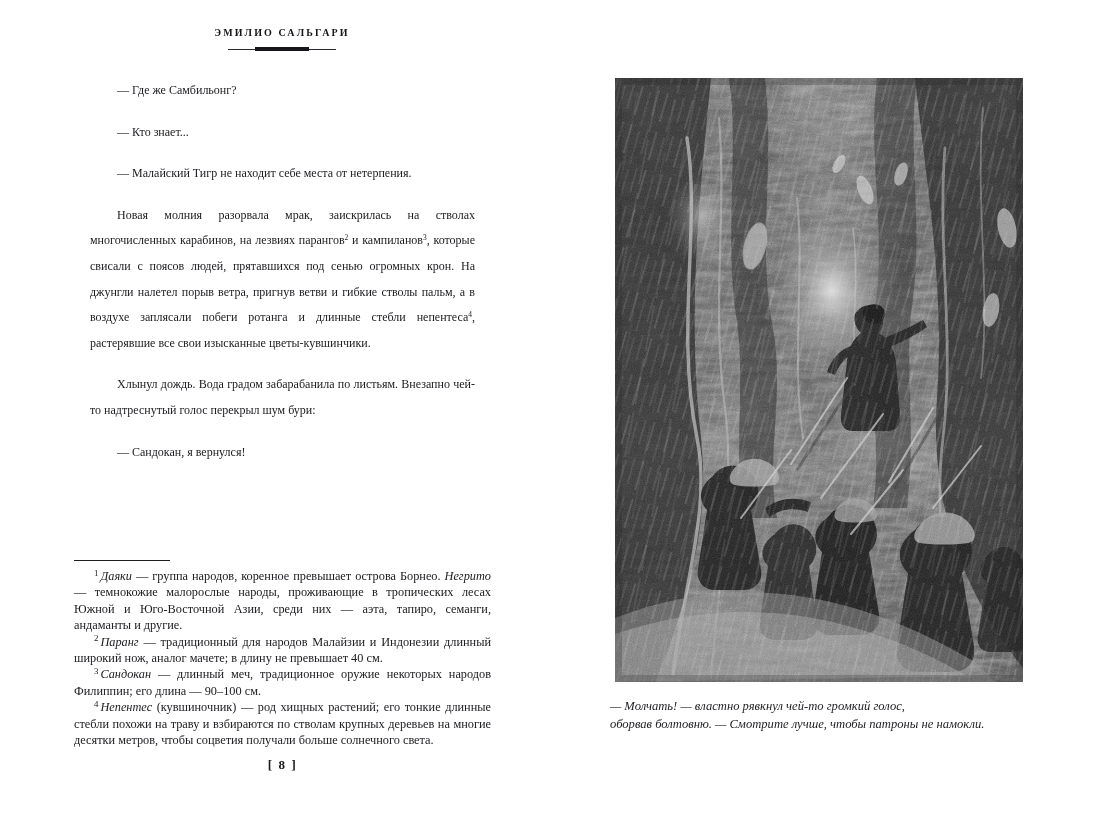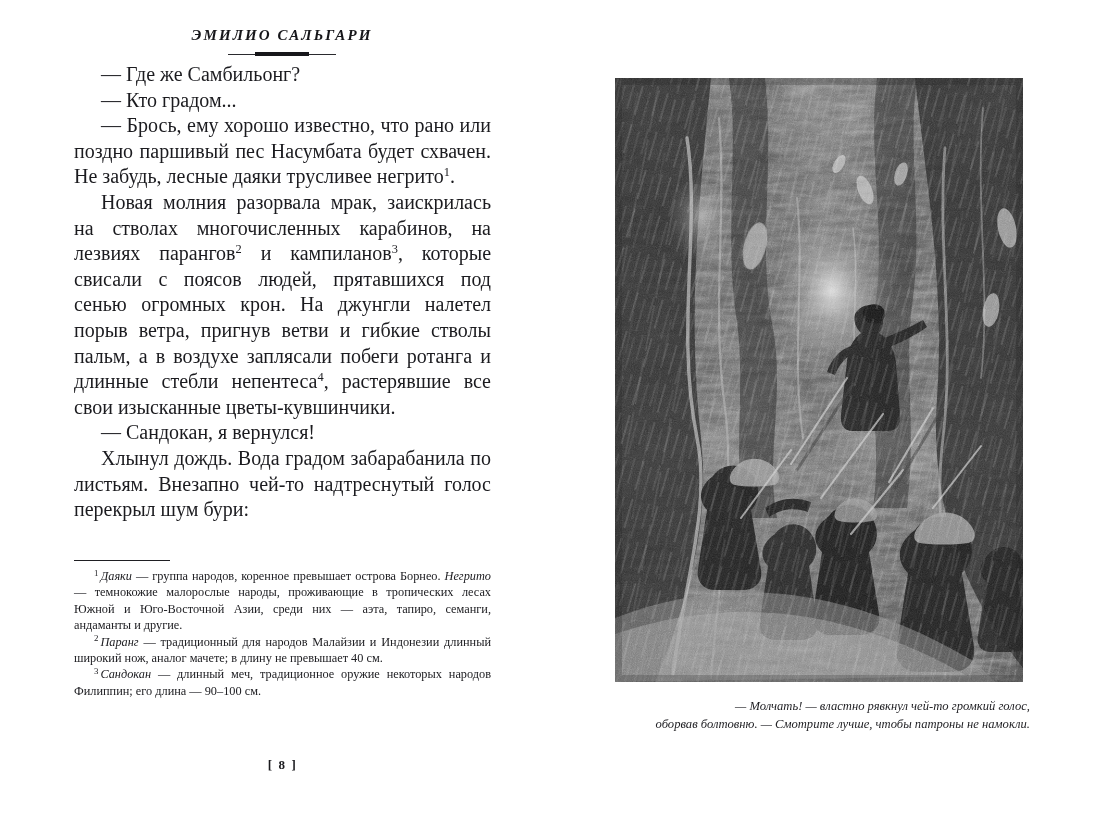--- a/index.html
+++ b/index.html
@@ -34,28 +34,27 @@
   }
 
   .running-head {
     position: absolute;
     left: 74px;
     top: 28px;
     width: 416px;
     text-align: center;
   }
   .running-head-title {
-    font-size: 15px;
+    font-size: 10px;
     letter-spacing: 2.1px;
     font-weight: 700;
     text-transform: uppercase;
     color: #16161a;
     font-family: "Liberation Serif", "DejaVu Serif", serif;
     line-height: 1;
-    font-style: italic;
   }
   .head-rule {
     margin: 9px auto 0;
     width: 108px;
     height: 4px;
     position: relative;
   }
   .head-rule::before {
     content: "";
     position: absolute;
@@ -75,22 +74,22 @@
   }
 
   .body-col {
     position: absolute;
     left: 74px;
     top: 62px;
     width: 417px;
   }
 
   p.para {
-    margin: 0;
-    font-size: 20px;
+    margin: 16px;
+    font-size: 12px;
     line-height: 25.6px;
     text-align: justify;
     text-justify: inter-word;
     hyphens: manual;
     color: #1b1b1f;
   }
   p.para.indent { text-indent: 27px; }
   p.dash { text-indent: 27px; }
 
   sup {
@@ -160,61 +159,62 @@
     width: 100%;
     height: 100%;
     display: block;
   }
 
   .plate-caption {
     position: absolute;
     left: 60px;
     top: 697px;
     width: 420px;
-    text-align: right;
+    text-align: left;
     font-style: italic;
     font-size: 12.6px;
     line-height: 18px;
     color: #1e1e22;
   }
 </style>
 </head>
 <body>
 
 <div class="spread">
 
   <div class="page-left">
 
     <div class="running-head">
       <div class="running-head-title">ЭМИЛИО САЛЬГАРИ</div>
       <div class="head-rule"></div>
     </div>
 
     <div class="body-col">
       <p class="para dash">— Где же Самбильонг?</p>
-      <p class="para dash">— Кто градом...</p>
-
-      <p class="para dash"><span>— Брось, ему хорошо известно, что рано или поздно паршивый пес Насумбата будет схвачен. Не забудь, лесные даяки трусливее негрито</span><sup>1</sup><span>.</span></p>
+      <p class="para dash">— Кто знает...</p>
+      <p class="para dash">— Малайский Тигр не находит себе места от нетерпения.</p>
+
 
 
       <p class="para indent"><span>Новая молния разорвала мрак, заискрилась на стволах многочисленных карабинов, на лезвиях парангов</span><sup>2</sup><span> и кампиланов</span><sup>3</sup><span>, которые свисали с поясов людей, прятавшихся под сенью огромных крон. На джунгли налетел порыв ветра, пригнув ветви и гибкие стволы пальм, а в воздухе заплясали побеги ротанга и длинные стебли непентеса</span><sup>4</sup><span>, растерявшие все свои изысканные цветы-кувшинчики.</span></p>
 
+      <p class="para indent">Хлынул дождь. Вода градом забарабанила по листьям. Внезапно чей-то надтреснутый голос перекрыл шум бури:</p>
       <p class="para dash">— Сандокан, я вернулся!</p>
-      <p class="para indent">Хлынул дождь. Вода градом забарабанила по листьям. Внезапно чей-то надтреснутый голос перекрыл шум бури:</p>
     </div>
 
     <div class="footnotes">
       <div class="fn-rule"></div>
 
       <p class="footnote"><span class="fn-num">1</span><i>Даяки</i><span> — группа народов, коренное превышает острова Борнео. </span><i>Негрито</i><span> — темнокожие малорослые народы, проживающие в тропических лесах Южной и Юго-Восточной Азии, среди них — аэта, тапиро, семанги, андаманты и другие.</span></p>
 
       <p class="footnote"><span class="fn-num">2</span><i>Паранг</i><span> — традиционный для народов Малайзии и Индонезии длинный широкий нож, аналог мачете; в длину не превышает 40 см.</span></p>
 
       <p class="footnote"><span class="fn-num">3</span><i>Сандокан</i><span> — длинный меч, традиционное оружие некоторых народов Филиппин; его длина — 90–100 см.</span></p>
 
+      <p class="footnote"><span class="fn-num">4</span><i>Непентес</i><span> (кувшиночник) — род хищных растений; его тонкие длинные стебли похожи на траву и взбираются по стволам крупных деревьев на многие десятки метров, чтобы соцветия получали больше солнечного света.</span></p>
     </div>
 
     <div class="folio">[ 8 ]</div>
   </div>
 
   <div class="page-right">
 
     <div class="plate-wrap">
       <svg class="plate" viewBox="0 0 408 604" preserveAspectRatio="none">
         <defs>

